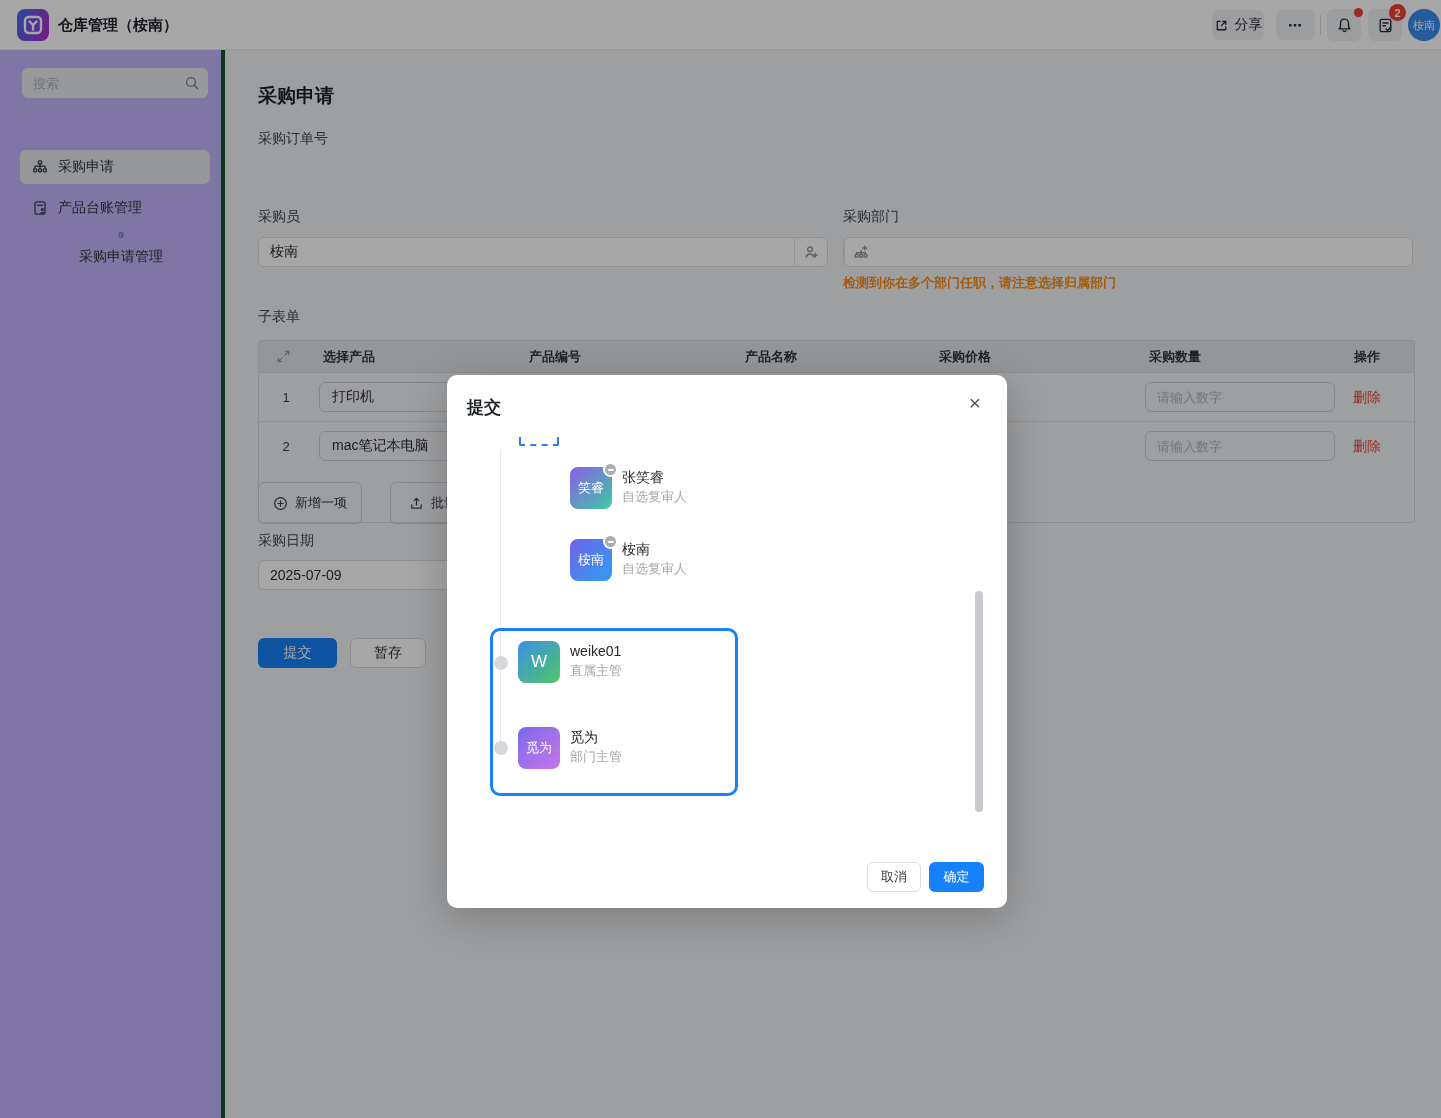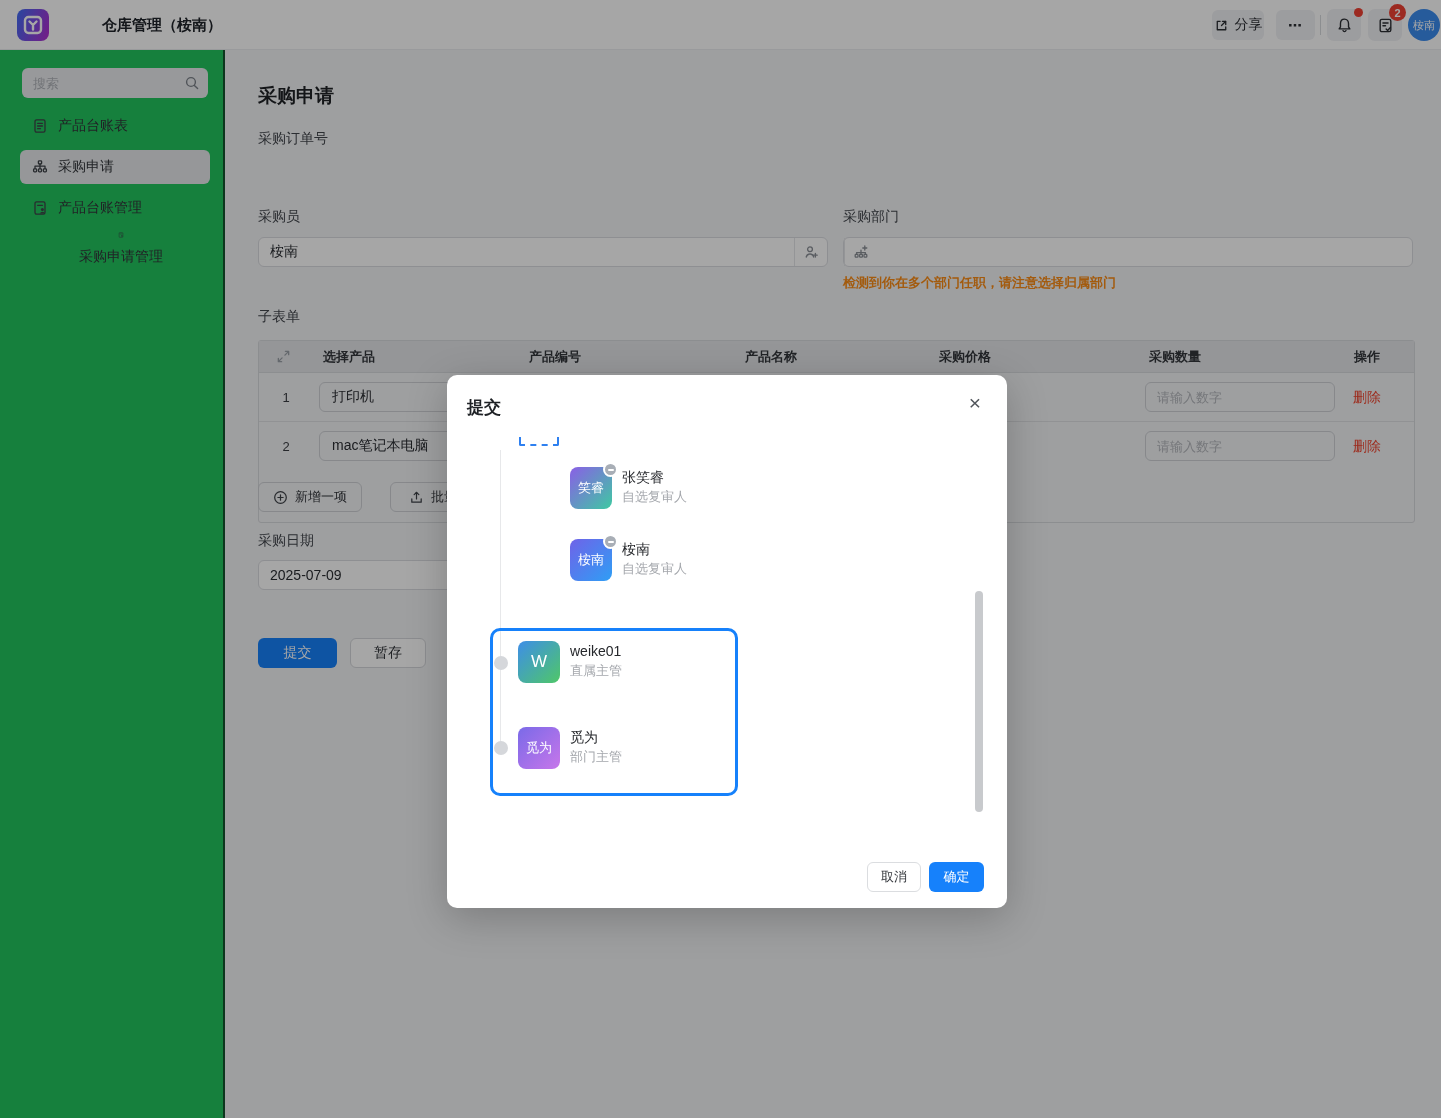--- a/index.html
+++ b/index.html
@@ -4,34 +4,34 @@
 <style>
   * { margin:0; padding:0; box-sizing:border-box; }
   html,body { width:1441px; height:1118px; }
   body { font-family:"Liberation Sans","DejaVu Sans",sans-serif; background:#f3f4f6; overflow:hidden; position:relative; }
   .screen { position:absolute; inset:0; width:1441px; height:1118px; }
 
   
   .topbar { position:absolute; left:0; top:0; width:1441px; height:50px; background:#ffffff; border-bottom:1px solid #ebedf0; z-index:1; }
   .logo { position:absolute; left:17px; top:9px; width:32px; height:32px; border-radius:8px;
           background:linear-gradient(110deg, var(--logo_g1,#3f6df5), var(--logo_g2,#b62ccf)); display:flex; align-items:center; justify-content:center; }
-  .app-title { position:absolute; left:58px; top:0; height:50px; line-height:50px; font-size:15px; font-weight:700; color:#20242a;margin-left:44px; }
+  .app-title { position:absolute; left:58px; top:0; height:50px; line-height:50px; font-size:15px; font-weight:700; color:#20242a; }
   .tb-btn { position:absolute; top:10px; height:30px; background:#f0f1f4; border-radius:6px; display:flex; align-items:center; justify-content:center; gap:6px; font-size:14px; color:#2b2e33; }
   .tb-share { left:1212px; width:52px; }
   .tb-more  { left:1276px; width:39px; font-weight:700; letter-spacing:1px; }
   .tb-divider { position:absolute; left:1320px; top:15px; width:1px; height:20px; background:#d8dade; }
   .tb-icbtn { position:absolute; top:9px; width:34px; height:32px; background:#f0f1f4; border-radius:7px; display:flex; align-items:center; justify-content:center; }
   .tb-bell { left:1327px; }
   .tb-todo { left:1368px; }
   .red-dot { position:absolute; left:1354px; top:8px; width:9px; height:9px; border-radius:50%; background:var(--badge-red,#f04134); }
   .num-badge { position:absolute; left:1389px; top:4px; min-width:17px; height:17px; border-radius:9px; background:var(--badge-red,#f04134); color:#fff; font-size:11px; font-weight:700; display:flex; align-items:center; justify-content:center; padding:0 4px; }
   .tb-avatar { position:absolute; left:1408px; top:9px; width:32px; height:32px; border-radius:50%; background:var(--topbar-avatar,#3b8cef); color:#fff; font-size:11px; display:flex; align-items:center; justify-content:center; }
 
   
-  .sidebar { position:absolute; left:0; top:50px; width:225px; height:1068px; background:#22c55e; border-right:2px solid #14532d; z-index:1; }
+  .sidebar { position:absolute; left:0; top:50px; width:225px; height:1068px; background:#c4b5fd; border-right:4px solid #14532d; z-index:1; }
   .search-box { position:absolute; left:22px; top:18px; width:186px; height:30px; background:#eaecef; border-radius:6px; }
   .search-box input { position:absolute; left:11px; top:0; width:150px; height:30px; border:0; outline:0; background:transparent; font-size:13px; color:#2b2e33; font-family:inherit; }
   .search-box input::placeholder { color:#aeb1b7; }
   .search-ic { position:absolute; right:8px; top:7px; }
   .side-item { position:absolute; left:20px; width:190px; height:34px; border-radius:6px; display:flex; align-items:center; gap:10px; padding-left:12px; font-size:14px; color:#33363b; cursor:pointer; }
   .side-item.active { background:#e6e8eb; font-weight:500; }
   .si-1 { top:59px; } .si-2 { top:100px; } .si-3 { top:141px; } .si-4 { top:182px;flex-direction:column; }
 
   
   .main { position:absolute; left:225px; top:50px; width:1216px; height:1068px; background:#f3f4f6; z-index:1; }
@@ -57,21 +57,21 @@
   .h-exp { left:17px; top:8px; } .h-c1 { left:64px; } .h-c2 { left:270px; } .h-c3 { left:486px; }
   .h-c4 { left:680px; } .h-c5 { left:890px; } .h-c6 { left:1095px; }
   .st-row { position:absolute; left:0; width:100%; height:49px; border-bottom:1px solid #dfe1e4; }
   .r-1 { top:32px; } .r-2 { top:81px; border-bottom:0; }
   .row-idx { position:absolute; left:17px; top:0; width:20px; height:49px; display:flex; align-items:center; justify-content:center; font-size:13px; color:#3a3d42; }
   .sel-box { position:absolute; left:60px; top:9px; width:420px; height:30px; border:1px solid #cfd2d6; border-radius:6px; display:flex; align-items:center; padding:0 12px; font-size:14px; color:#2b2e33; }
   .qty-inp { position:absolute; left:886px; top:9px; width:190px; height:30px; border:1px solid #cfd2d6; border-radius:6px; background:transparent; padding:0 11px; font-size:13px; font-family:inherit; outline:0; color:#2b2e33; }
   .qty-inp::placeholder { color:#b4b7bc; }
   .del-link { position:absolute; left:1094px; top:0; height:49px; display:flex; align-items:center; font-size:14px; color:var(--danger,#f0442e); cursor:pointer; }
 
-  .ghost-btn { position:absolute; top:432px; height:30px; border:1px solid #cfd2d6; border-radius:6px; background:transparent; display:flex; align-items:center; justify-content:center; gap:7px; font-size:13px; color:#33363b; cursor:pointer; }
+  .ghost-btn { position:absolute; top:432px; height:42px; border:1px solid #cfd2d6; border-radius:6px; background:transparent; display:flex; align-items:center; justify-content:center; gap:7px; font-size:13px; color:#33363b; cursor:pointer; }
   .b-add { left:33px; width:104px; } .b-import { left:165px; width:112px; }
   .date-inp { left:33px; top:510px; width:578px; }
   .btn { position:absolute; top:588px; height:30px; border-radius:6px; font-size:14px; display:flex; align-items:center; justify-content:center; cursor:pointer; }
   .b-submit { left:33px; width:79px; background:var(--accent,#1681fb); color:#fff; }
   .b-draft { left:125px; width:76px; background:#fff; border:1px solid #d6d8dc; color:#33363b; }
 
   
   .overlay { position:absolute; inset:0; background:rgba(0,0,0,0.35); z-index:40; }
   .modal { position:absolute; left:447px; top:375px; width:560px; height:533px; background:#fff; border-radius:10px; box-shadow:0 10px 40px rgba(0,0,0,0.22); z-index:50; }
   .m-title { position:absolute; left:20px; top:21px; font-size:17px; font-weight:700; color:#1f2226; }
@@ -146,29 +146,20 @@
     <div class="search-box">
       <input placeholder="搜索" style="">
       <span class="search-ic">
         <svg width="16" height="16" viewBox="0 0 16 16">
           <circle cx="7" cy="7" r="4.4" fill="none" stroke="#7d828a" stroke-width="1.4"></circle>
           <line x1="10.4" y1="10.4" x2="13.6" y2="13.6" stroke="#7d828a" stroke-width="1.4" stroke-linecap="round"></line>
         </svg>
       </span>
     </div>
 
-    <div class="side-item si-1">
-      <svg width="16" height="16" viewBox="0 0 16 16">
-        <rect x="3" y="1.8" width="10" height="12.4" rx="1.6" fill="none" stroke="#3e4248" stroke-width="1.3"></rect>
-        <line x1="5.6" y1="5.3" x2="10.4" y2="5.3" stroke="#3e4248" stroke-width="1.3" stroke-linecap="round"></line>
-        <line x1="5.6" y1="8" x2="10.4" y2="8" stroke="#3e4248" stroke-width="1.3" stroke-linecap="round"></line>
-        <line x1="5.6" y1="10.7" x2="8.4" y2="10.7" stroke="#3e4248" stroke-width="1.3" stroke-linecap="round"></line>
-      </svg>
-      <span>产品台账表</span>
-    </div>
 
     <div class="side-item si-2 active">
       <svg width="16" height="16" viewBox="0 0 16 16">
         <rect x="6.4" y="1.8" width="3.2" height="3.2" rx="0.8" fill="none" stroke="#3e4248" stroke-width="1.3"></rect>
         <path d="M8 5 V7.2 M3 9.4 V7.2 H13 V9.4 M8 7.2 V9.4" fill="none" stroke="#3e4248" stroke-width="1.3" stroke-linecap="round" stroke-linejoin="round"></path>
         <rect x="1.6" y="9.8" width="3" height="3" rx="0.8" fill="none" stroke="#3e4248" stroke-width="1.3"></rect>
         <rect x="6.5" y="9.8" width="3" height="3" rx="0.8" fill="none" stroke="#3e4248" stroke-width="1.3"></rect>
         <rect x="11.4" y="9.8" width="3" height="3" rx="0.8" fill="none" stroke="#3e4248" stroke-width="1.3"></rect>
       </svg>
       <span>采购申请</span>

